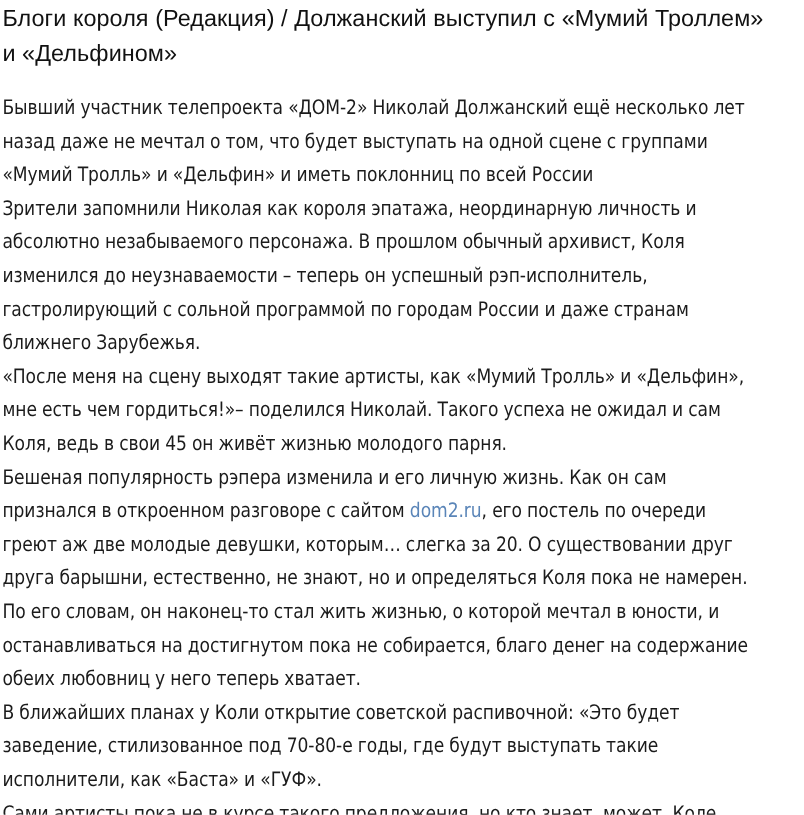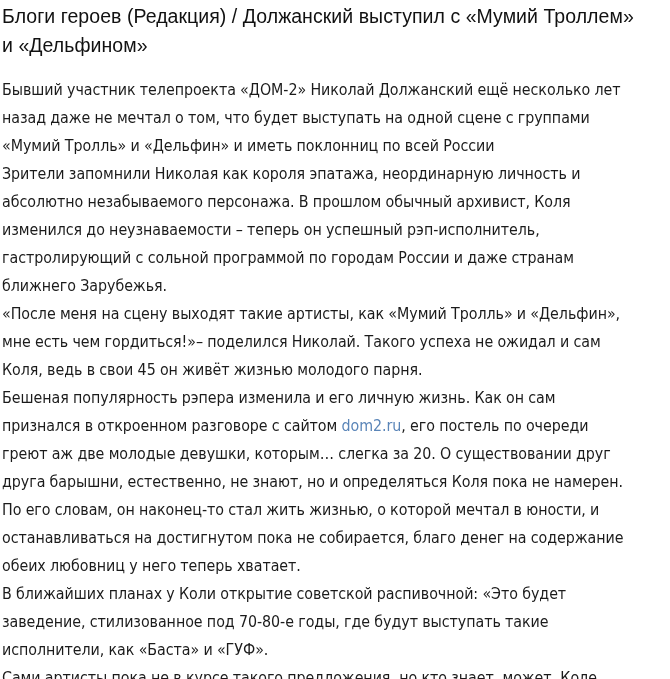--- a/index.html
+++ b/index.html
@@ -61,21 +61,21 @@
     color: #5a85b8;
     text-decoration: none;
     cursor: pointer;
   }
 </style>
 </head>
 <body>
 
 <div class="page">
 
-  <h1 class="article-title">Блоги героев (Редакция) / Должанский выступил с «Мумий Троллем» и «Дельфином»</h1>
+  <h1 class="article-title">Блоги короля (Редакция) / Должанский выступил с «Мумий Троллем» и «Дельфином»</h1>
 
   <div class="article-body">
 
     <p>Бывший участник телепроекта «ДОМ-2» Николай Должанский ещё несколько лет назад даже не мечтал о том, что будет выступать на одной сцене с группами «Мумий Тролль» и «Дельфин» и иметь поклонниц по всей России</p>
 
     <p>Зрители запомнили Николая как короля эпатажа, неординарную личность и абсолютно незабываемого персонажа. В прошлом обычный архивист, Коля изменился до неузнаваемости – теперь он успешный рэп-исполнитель, гастролирующий с сольной программой по городам России и даже странам ближнего Зарубежья.</p>
 
     <p>«После меня на сцену выходят такие артисты, как «Мумий Тролль» и «Дельфин», мне есть чем гордиться!»– поделился Николай. Такого успеха не ожидал и сам Коля, ведь в свои 45 он живёт жизнью молодого парня.</p>
 
     <p><span>Бешеная популярность рэпера изменила и его личную жизнь. Как он сам признался в откроенном разговоре с сайтом </span><a href="#" class="article-link">dom2.ru</a><span>, его постель по очереди греют аж две молодые девушки, которым… слегка за 20. О существовании друг друга барышни, естественно, не знают, но и определяться Коля пока не намерен.</span></p>

